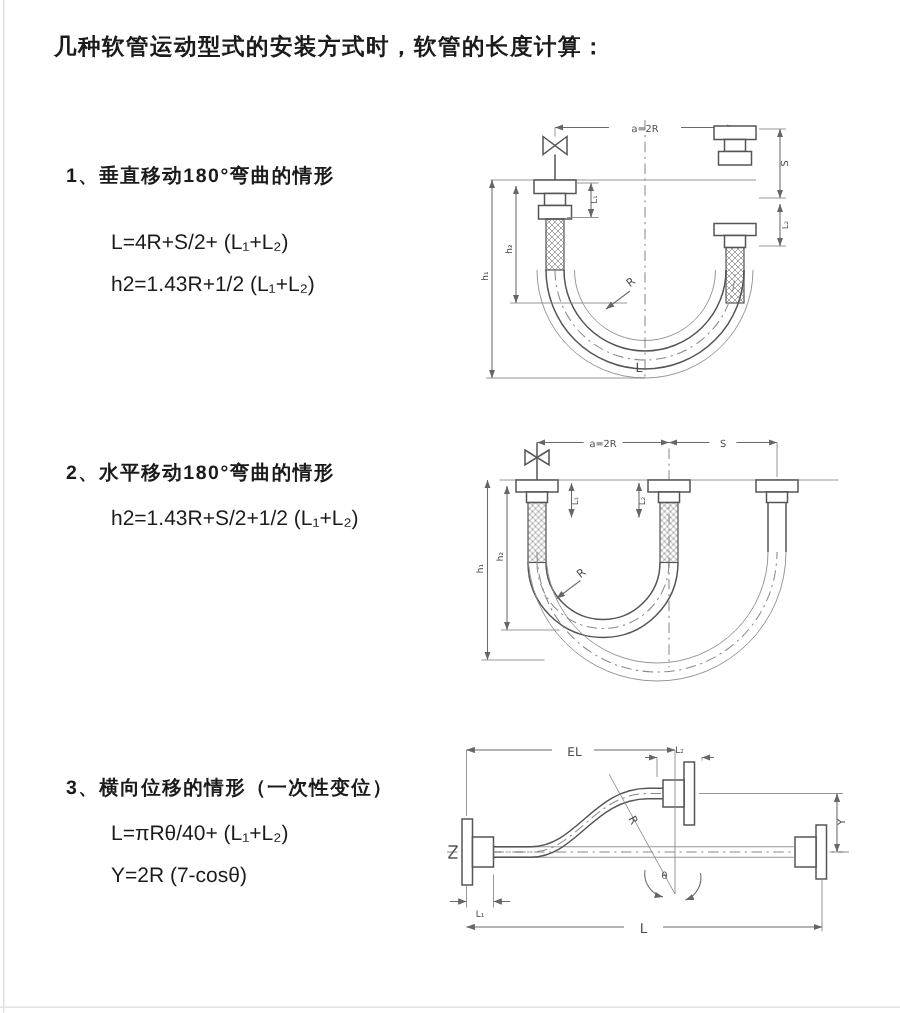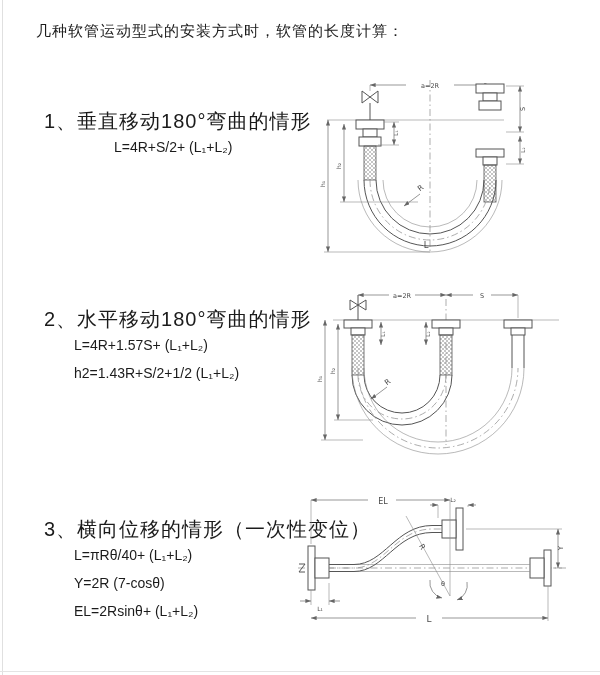--- a/index.html
+++ b/index.html
@@ -3,43 +3,44 @@
 <meta charset="utf-8">
 <style>
   html,body{margin:0;padding:0;}
   body{
     width:600px;height:675px;position:relative;background:#ffffff;
     font-family:"Liberation Sans","DejaVu Sans",sans-serif;color:#1b1b1b;
     overflow:hidden;
   }
   .edge-l{position:absolute;left:2px;top:0;width:1px;height:675px;background:#e0e0e0;}
   .edge-b{position:absolute;left:0;top:671px;width:600px;height:1px;background:#e4e4e4;}
-  .title{position:absolute;left:36px;top:22px;font-size:15px;font-weight:normal;letter-spacing:1px;}
-  .sec-head{position:absolute;font-size:20px;font-weight:normal;letter-spacing:1px;}
+  .title{position:absolute;left:36px;top:22px;font-size:15px;font-weight:bold;letter-spacing:1px;}
+  .sec-head{position:absolute;font-size:13px;font-weight:bold;letter-spacing:1px;}
   .formulas{position:absolute;font-size:14px;font-weight:500;}
   .formulas .f{height:28px;line-height:28px;white-space:pre;}
   .diag{position:absolute;}
   svg text{font-family:"DejaVu Sans","Liberation Sans",sans-serif;fill:#4a4a4a;}
   .thin{stroke:#8a8a8a;stroke-width:0.6;fill:none;}
   .draw{stroke:#555;stroke-width:1;fill:none;}
   .dash{stroke:#8a8a8a;stroke-width:0.7;fill:none;stroke-dasharray:7 3 1.5 3;}
   .dim{stroke:#6a6a6a;stroke-width:0.7;fill:none;}
   .fw{fill:#fff;stroke:#555;stroke-width:1;}
 </style>
 </head>
 <body>
 
 <div class="edge-l"></div>
 <div class="edge-b"></div>
 
 <div class="title">几种软管运动型式的安装方式时，软管的长度计算：</div>
 
 <div class="sec-head" style="left:44px;top:108px;">1、垂直移动180°弯曲的情形</div>
-<div class="formulas" style="left:74px;top:133px;margin-left:40px;">
+<div class="formulas" style="left:74px;top:147px;">
   <div class="f">L=4R+S/2+ (L₁+L₂)</div>
+  <div class="f">h2=1.43R+1/2 (L₁+L₂)</div>
 </div>
 
 <div class="diag" style="left:318px;top:72px;">
 <svg width="232" height="185" viewBox="0 0 232 185">
   <defs>
     <marker id="ar1" markerWidth="9" markerHeight="8" refX="8" refY="3" orient="auto-start-reverse">
       <path d="M0,0 L8,3 L0,6 Z" fill="#666"></path>
     </marker>
     <pattern id="ht1" width="4" height="4" patternUnits="userSpaceOnUse">
       <path d="M0,4 l4,-4 M0,0 l4,4" stroke="#8a8a8a" stroke-width="0.5"></path>
@@ -113,21 +114,20 @@
   <g>
     <path class="dim" d="M102,122 L86,134" marker-end="url(#ar1)"></path>
     <text x="104" y="118" font-size="7.5" transform="rotate(-38 104,118)" text-anchor="middle">R</text>
   </g>
   <text x="108" y="176" font-size="8.5" text-anchor="middle">L</text>
 </svg>
 </div>
 
 <div class="sec-head" style="left:44px;top:306px;">2、水平移动180°弯曲的情形</div>
 <div class="formulas" style="left:74px;top:331px;">
-  <div class="f">L=4R+1.57S+ (L₁+L₂)</div>
   <div class="f">h2=1.43R+S/2+1/2 (L₁+L₂)</div>
 </div>
 
 <div class="diag" style="left:313px;top:283px;">
 <svg width="252" height="177" viewBox="0 0 252 177">
   <defs>
     <marker id="ar2" markerWidth="9" markerHeight="8" refX="8" refY="3" orient="auto-start-reverse">
       <path d="M0,0 L8,3 L0,6 Z" fill="#666"></path>
     </marker>
     <pattern id="ht2" width="4" height="4" patternUnits="userSpaceOnUse">
@@ -203,21 +203,20 @@
     <path class="dim" d="M74,104 L58,116" marker-end="url(#ar2)"></path>
     <text x="76" y="101" font-size="7.5" transform="rotate(-38 76,101)" text-anchor="middle">R</text>
   </g>
 </svg>
 </div>
 
 <div class="sec-head" style="left:44px;top:516px;">3、横向位移的情形（一次性变位）</div>
 <div class="formulas" style="left:74px;top:541px;">
   <div class="f">L=πRθ/40+ (L₁+L₂)</div>
   <div class="f">Y=2R (7-cosθ)</div>
-  <div class="f">EL=2Rsinθ+ (L₁+L₂)</div>
 </div>
 
 <div class="diag" style="left:296px;top:488px;">
 <svg width="287" height="147" viewBox="0 0 287 147">
   <defs>
     <marker id="ar3" markerWidth="9" markerHeight="8" refX="8" refY="3" orient="auto-start-reverse">
       <path d="M0,0 L8,3 L0,6 Z" fill="#666"></path>
     </marker>
   </defs>
 

